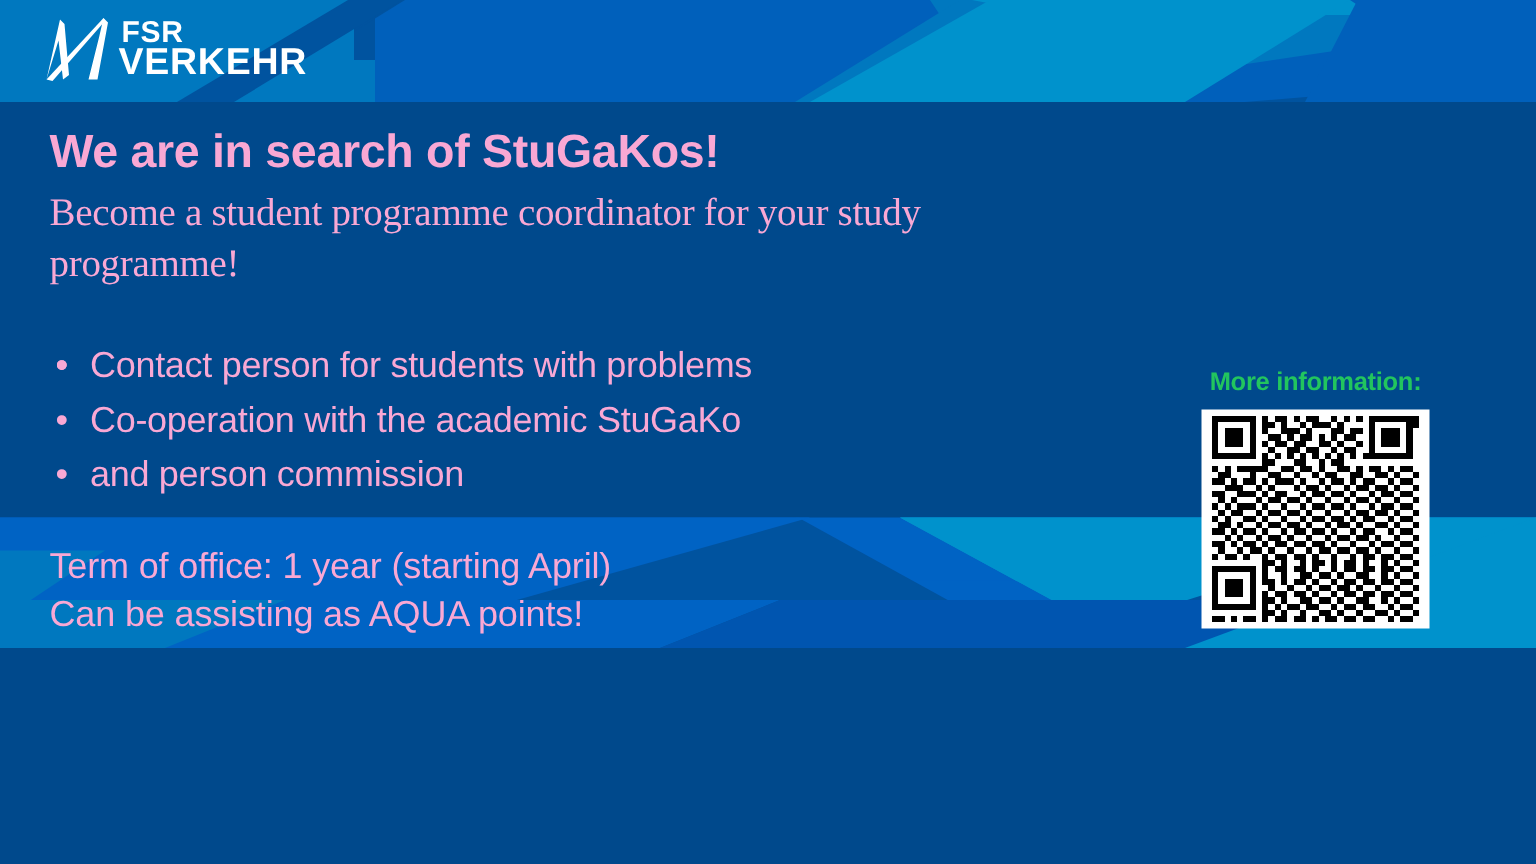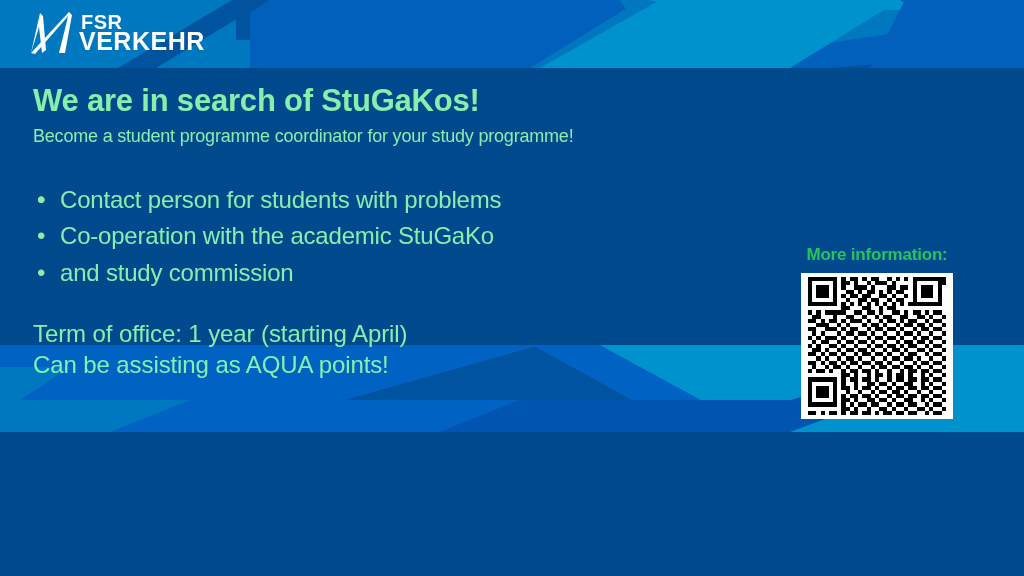--- a/index.html
+++ b/index.html
@@ -22,24 +22,24 @@
   
   .header-logo{position:absolute;left:25px;top:4px;height:58px;display:flex;align-items:center;}
   .logo-mark{width:52px;height:52px;flex:none;}
   .logo-words{margin-left:2px;color:#ffffff;line-height:1;}
   .logo-fsr{font-size:20px;font-weight:bold;letter-spacing:.5px;margin-left:2px;
             font-family:"Liberation Sans", sans-serif;}
   .logo-verkehr{font-size:25px;font-weight:bold;letter-spacing:.5px;margin-top:-3px;
             font-family:"Liberation Sans", sans-serif;}
 
   
-  .content{position:absolute;left:33px;top:82px;width:700px;color:#86efac;}
+  .content{position:absolute;left:33px;top:82px;width:700px;color:#f9a8d4;}
   .headline{font-size:31px;font-weight:bold;line-height:1.25;letter-spacing:-.2px;margin:0;}
-  .subhead{font-size:18px;font-weight:normal;line-height:1.30;margin:4px 0 0 0;
-           letter-spacing:-.2px;max-width:830px;}
+  .subhead{font-size:26px;font-weight:normal;line-height:1.30;margin:4px 0 0 0;
+           letter-spacing:-.2px;max-width:830px;font-family:Liberation Serif, serif;}
   .bullets{list-style:none;margin:36px 0 0 0;padding:0;}
   .bullets li{font-size:24px;line-height:1.30;margin:0 0 5px 0;position:relative;padding-left:27px;letter-spacing:-.2px;}
   .bullets li .dot{position:absolute;left:4px;top:0;}
   .footnotes{margin-top:30px;}
   .footnotes div{font-size:24px;line-height:1.32;letter-spacing:-.1px;}
 
   
   .qr-block{position:absolute;left:782px;top:245px;width:190px;text-align:center;}
   .qr-caption{color:#22c55e;font-size:17px;font-weight:bold;letter-spacing:-.2px;margin-bottom:8px;}
   .qr-frame{width:152px;height:146px;background:#ffffff;margin:0 auto;padding:0;
@@ -116,21 +116,21 @@
       <li>
         <span class="dot">•</span>
         <span>Contact person for students with problems</span>
       </li>
       <li>
         <span class="dot">•</span>
         <span>Co-operation with the academic StuGaKo</span>
       </li>
       <li>
         <span class="dot">•</span>
-        <span>and study commission</span>
+        <span>and person commission</span>
       </li>
     </ul>
 
     <div class="footnotes">
       <div>Term of office: 1 year (starting April)</div>
       <div>Can be assisting as AQUA points!</div>
     </div>
   </div>
 
   <div class="qr-block">

